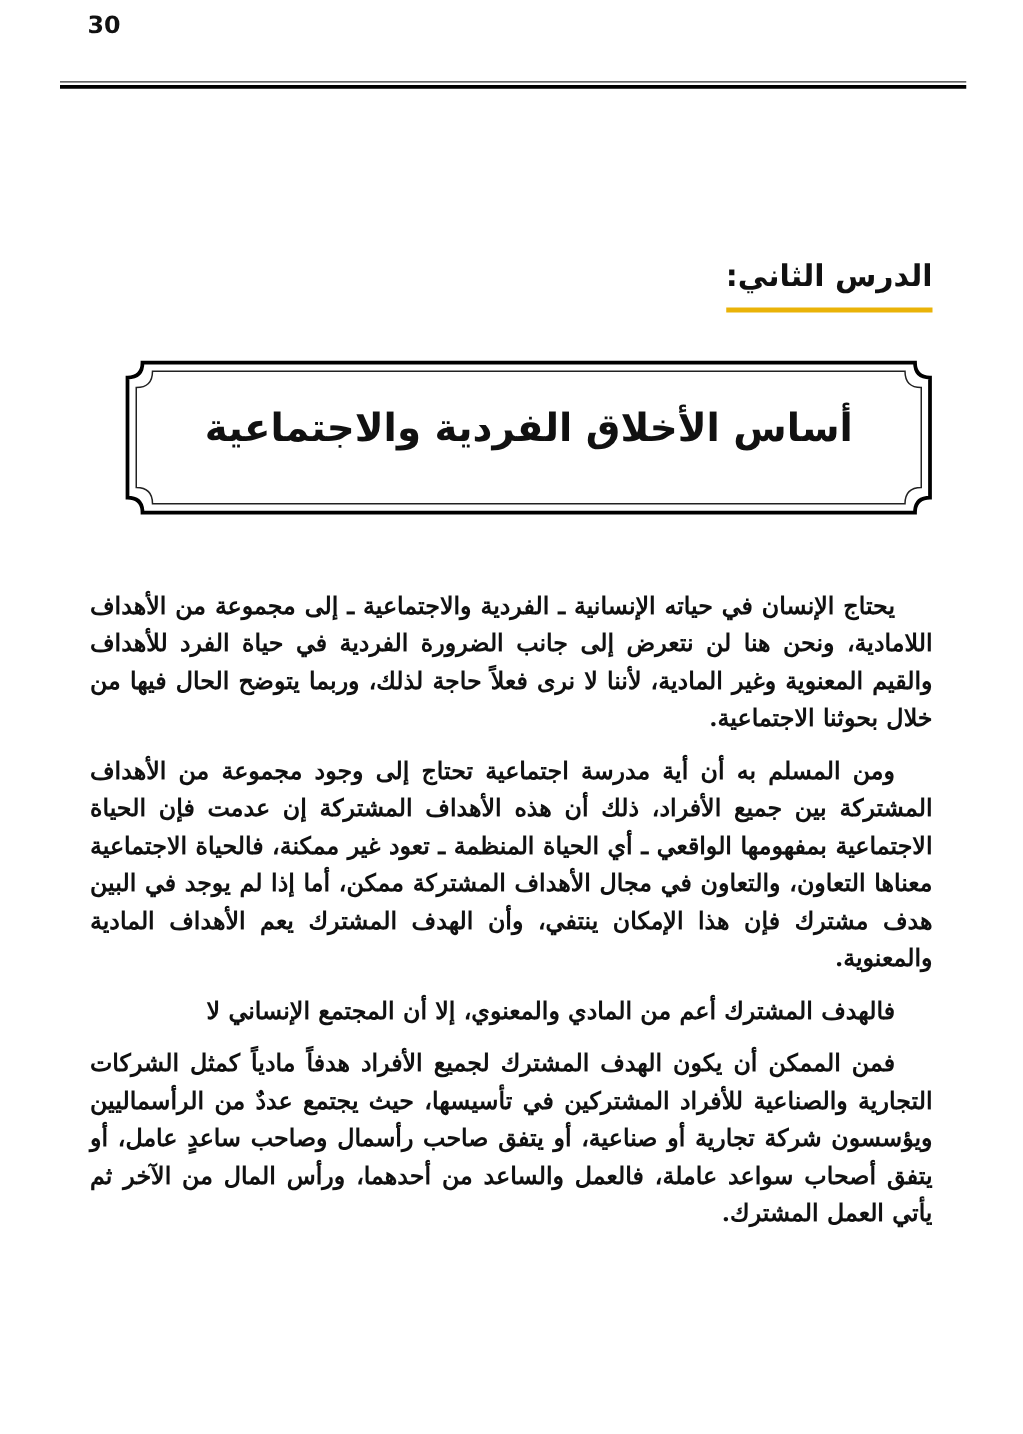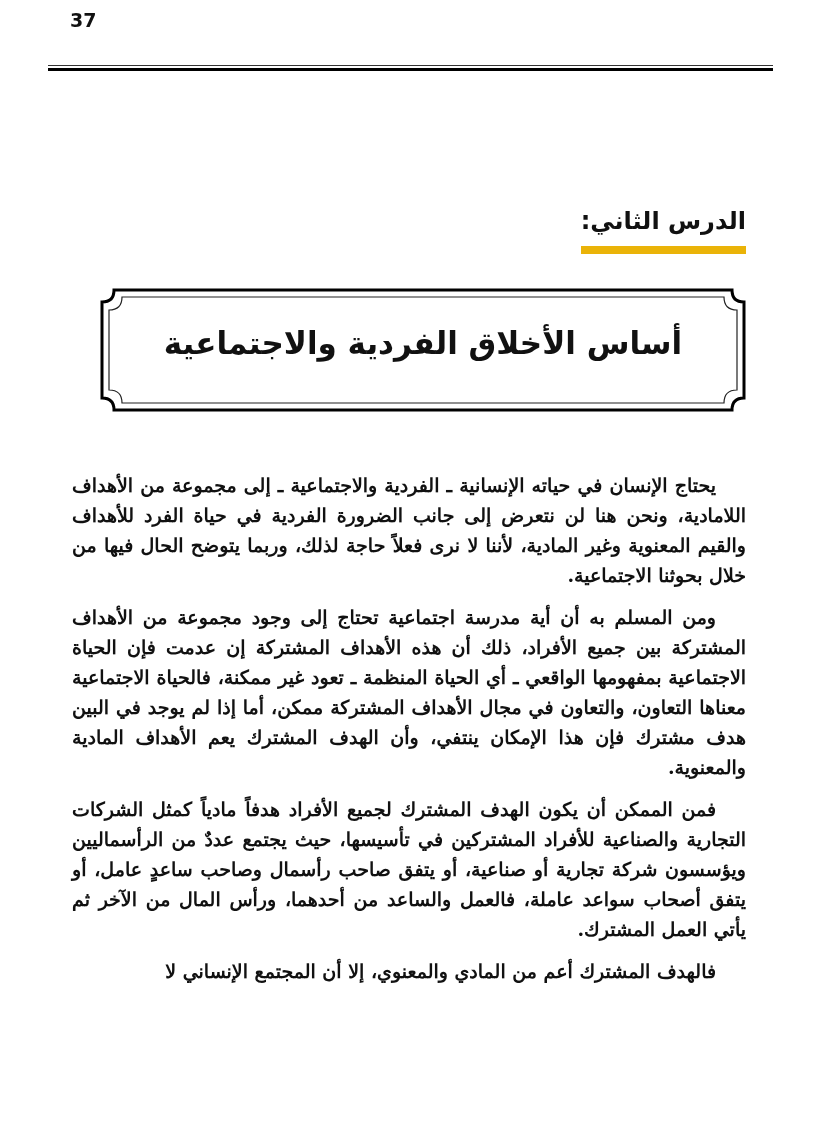--- a/index.html
+++ b/index.html
@@ -68,21 +68,21 @@
     .lesson-label {
       position: absolute;
       right: 72px;
       top: 206px;
       direction: rtl;
       font-family: "DejaVu Sans", sans-serif;
       font-weight: bold;
       font-size: 24px;
       line-height: 30px;
       padding-bottom: 10px;
-      border-bottom: 8px solid #eab308;
+      border-bottom: 4px solid #eab308;
     }
     
     .title-frame {
       position: absolute;
       left: 100px;
       top: 288px;
       width: 646px;
       height: 152px;
       border-radius: 11px;
     }
@@ -120,37 +120,37 @@
       margin: 0 0 12px 0;
       text-indent: 30px;
     }
   </style>
 </head>
 <body>
 
 <div class="page">
 
   <div class="running-header">
-    <div class="rh-page">37</div>
+    <div class="rh-page">30</div>
   </div>
   <div class="rh-rule-thin"></div>
   <div class="rh-rule-thick"></div>
 
   <div class="lesson-label">الدرس الثاني:</div>
 
   <div class="title-frame">
     <svg width="646" height="124" viewBox="0 0 646 124">
 
       <path d="M14 2 L632 2 Q632 14 644 14 L644 110 Q632 110 632 122 L14 122 Q14 110 2 110 L2 14 Q14 14 14 2 Z" fill="none" stroke="#000" stroke-width="3"></path>
 
       <path d="M22 9 L624 9 Q624 22 637 22 L637 102 Q624 102 624 115 L22 115 Q22 102 9 102 L9 22 Q22 22 22 9 Z" fill="none" stroke="#222" stroke-width="1.2"></path>
     </svg>
     <div class="title-text">أساس الأخلاق الفردية والاجتماعية</div>
   </div>
 
   <div class="body-text">
     <p class="para">يحتاج الإنسان في حياته الإنسانية ـ الفردية والاجتماعية ـ إلى مجموعة من الأهداف اللامادية، ونحن هنا لن نتعرض إلى جانب الضرورة الفردية في حياة الفرد للأهداف والقيم المعنوية وغير المادية، لأننا لا نرى فعلاً حاجة لذلك، وربما يتوضح الحال فيها من خلال بحوثنا الاجتماعية.</p>
     <p class="para">ومن المسلم به أن أية مدرسة اجتماعية تحتاج إلى وجود مجموعة من الأهداف المشتركة بين جميع الأفراد، ذلك أن هذه الأهداف المشتركة إن عدمت فإن الحياة الاجتماعية بمفهومها الواقعي ـ أي الحياة المنظمة ـ تعود غير ممكنة، فالحياة الاجتماعية معناها التعاون، والتعاون في مجال الأهداف المشتركة ممكن، أما إذا لم يوجد في البين هدف مشترك فإن هذا الإمكان ينتفي، وأن الهدف المشترك يعم الأهداف المادية والمعنوية.</p>
+    <p class="para">فالهدف المشترك أعم من المادي والمعنوي، إلا أن المجتمع الإنساني لا</p>
     <p class="para">فمن الممكن أن يكون الهدف المشترك لجميع الأفراد هدفاً مادياً كمثل الشركات التجارية والصناعية للأفراد المشتركين في تأسيسها، حيث يجتمع عددٌ من الرأسماليين ويؤسسون شركة تجارية أو صناعية، أو يتفق صاحب رأسمال وصاحب ساعدٍ عامل، أو يتفق أصحاب سواعد عاملة، فالعمل والساعد من أحدهما، ورأس المال من الآخر ثم يأتي العمل المشترك.</p>
-    <p class="para">فالهدف المشترك أعم من المادي والمعنوي، إلا أن المجتمع الإنساني لا</p>
   </div>
 
 </div>
 
 </body></html>

